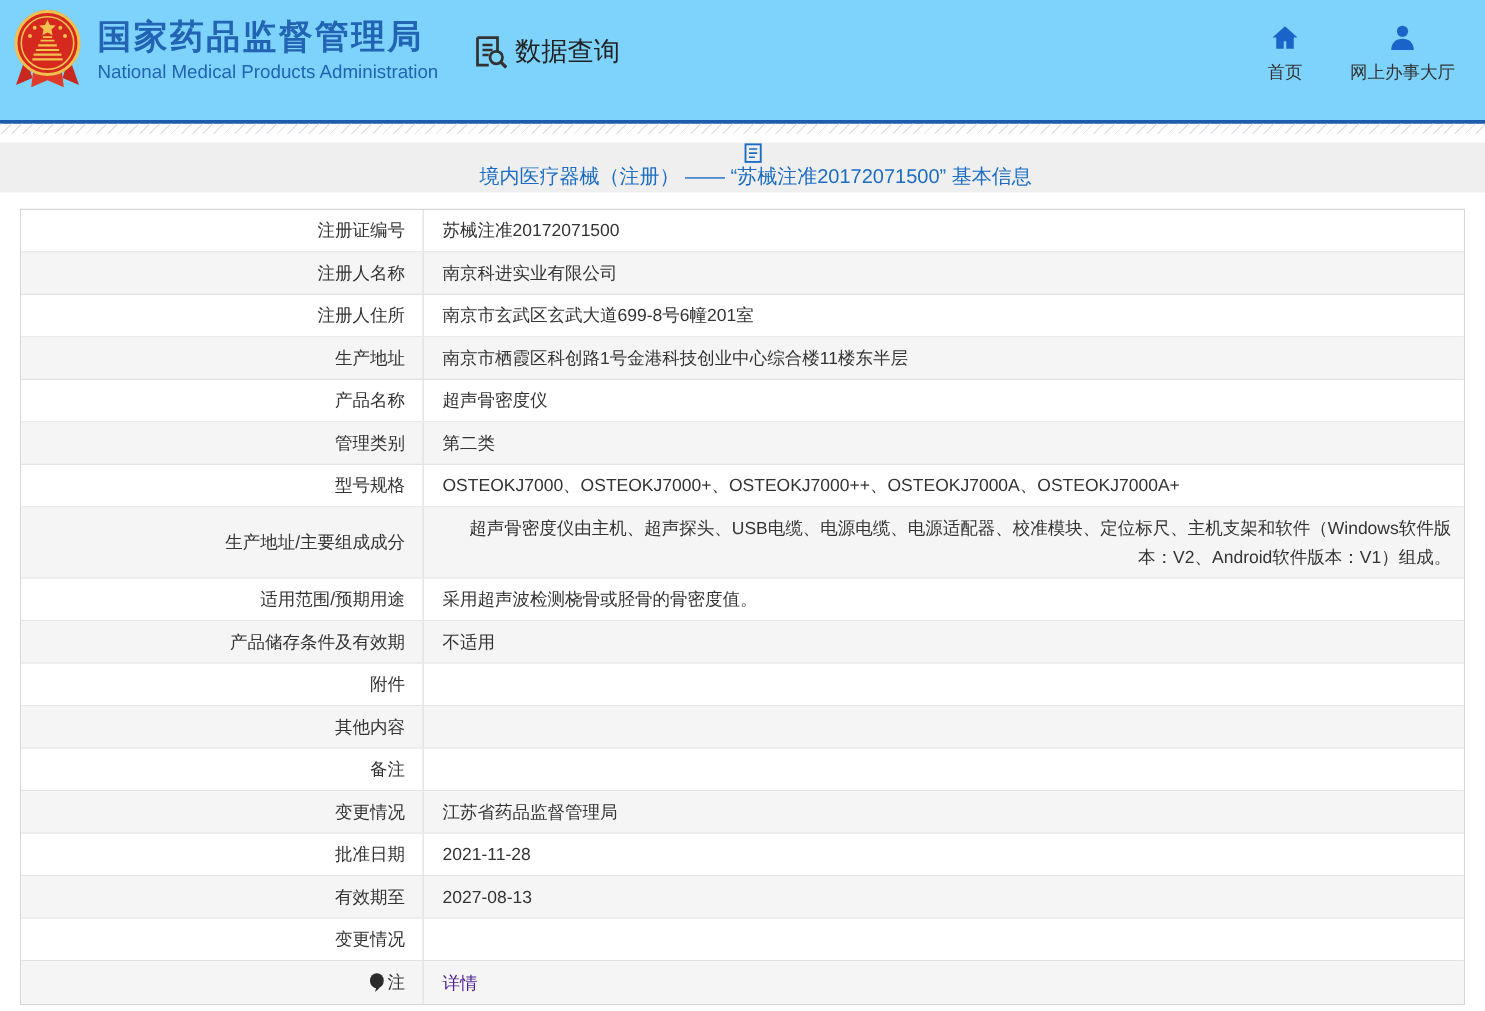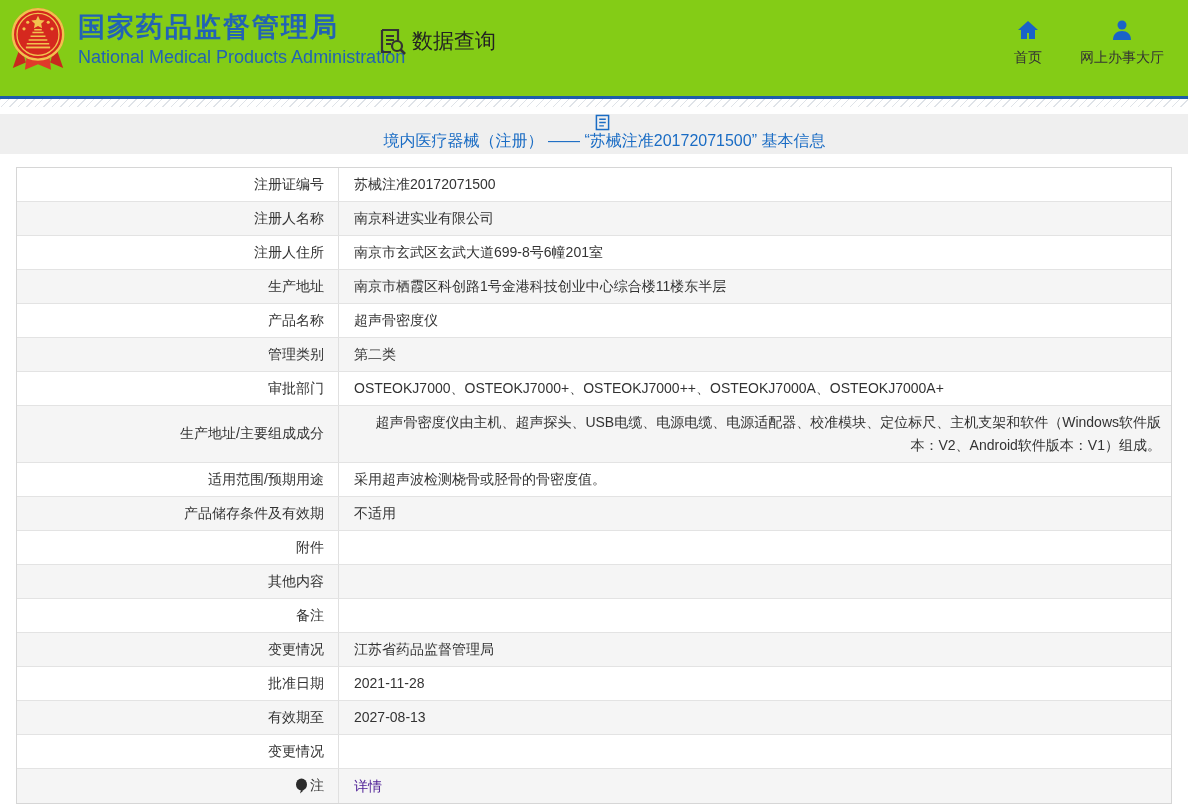--- a/index.html
+++ b/index.html
@@ -1,25 +1,25 @@
 <!DOCTYPE html>
 <html><head>
 <meta charset="utf-8">
 <style>
   * { margin:0; padding:0; box-sizing:border-box; }
   html,body { width:1188px; background:#fff; font-family:"Liberation Sans","DejaVu Sans",sans-serif; color:#333; }
   body { height:809px; overflow:hidden; }
 
   
-  .header { position:relative; height:96px; background:#84cc16; }
+  .header { position:relative; height:96px; background:#7dd3fc; }
   .logo-wrap { position:absolute; left:10px; top:6px; display:flex; align-items:center; }
   .emblem { width:56px; height:68px; }
   .logo-text { margin-left:12px; }
   .logo-title { font-size:27px; font-weight:bold; color:#2263b4; letter-spacing:2px; line-height:1.15; }
-  .logo-sub { font-size:18px; color:#2263b4; margin-top:4px; }
+  .logo-sub { font-size:15px; color:#2263b4; margin-top:4px; }
 
   .section-tag { position:absolute; left:378px; top:27px; display:flex; align-items:center; }
   .section-tag svg { width:28px; height:28px; }
   .section-label { font-size:21px; color:#222; margin-left:6px; font-weight:500; }
 
   .nav { position:absolute; right:24px; top:18px; display:flex; gap:38px; }
   .nav-item { display:flex; flex-direction:column; align-items:center; cursor:pointer; }
   .nav-item svg { width:24px; height:24px; }
   .nav-label { margin-top:7px; font-size:14px; color:#333; }
 
@@ -128,21 +128,21 @@
     </div>
   <div class="trow">
       <div class="tlabel">产品名称</div>
       <div class="tvalue">超声骨密度仪</div>
     </div>
   <div class="trow">
       <div class="tlabel">管理类别</div>
       <div class="tvalue">第二类</div>
     </div>
   <div class="trow">
-      <div class="tlabel">审批部门</div>
+      <div class="tlabel">型号规格</div>
       <div class="tvalue">OSTEOKJ7000、OSTEOKJ7000+、OSTEOKJ7000++、OSTEOKJ7000A、OSTEOKJ7000A+</div>
     </div>
   <div class="trow">
       <div class="tlabel">生产地址/主要组成成分</div>
       <div class="tvalue">超声骨密度仪由主机、超声探头、USB电缆、电源电缆、电源适配器、校准模块、定位标尺、主机支架和软件（Windows软件版本：V2、Android软件版本：V1）组成。</div>
     </div>
   <div class="trow">
       <div class="tlabel">适用范围/预期用途</div>
       <div class="tvalue">采用超声波检测桡骨或胫骨的骨密度值。</div>
     </div>

